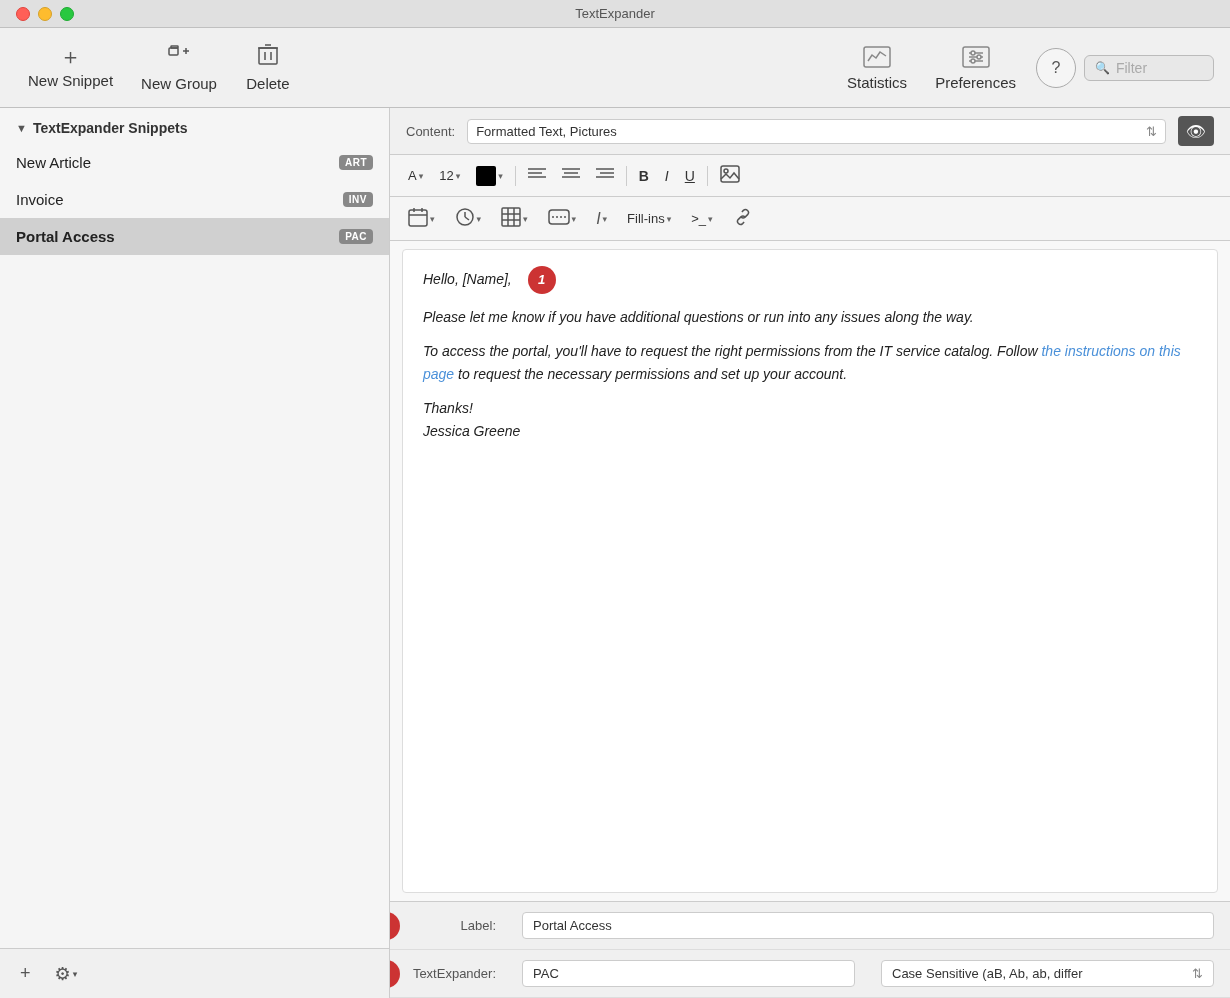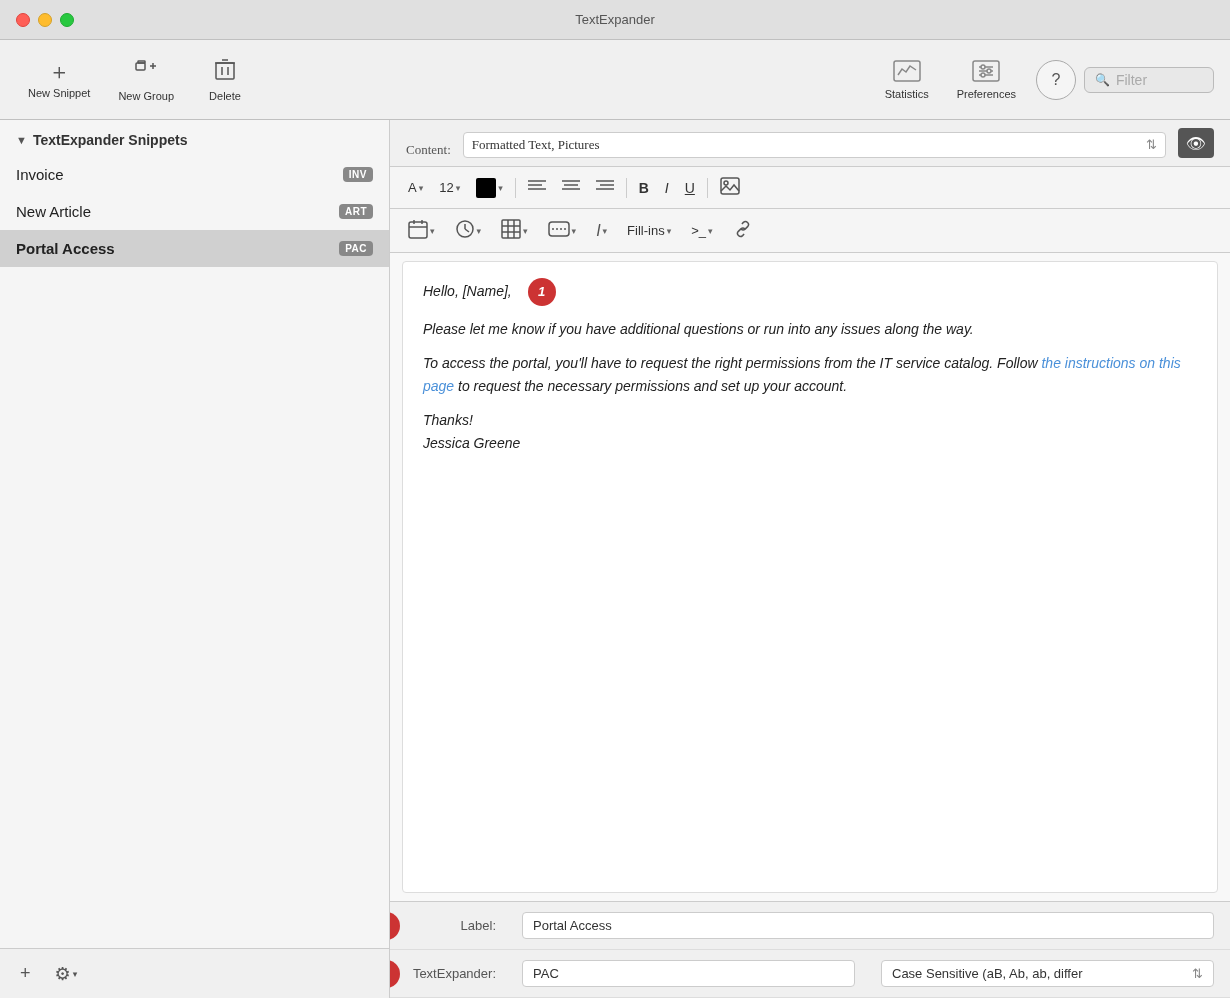--- a/index.html
+++ b/index.html
@@ -13,21 +13,21 @@
       flex-direction: column;
     }
 
     
     .titlebar {
       background: #e0e0e0;
       border-bottom: 1px solid #c0c0c0;
       display: flex;
       align-items: center;
       justify-content: center;
-      height: 40px;
+      height: 28px;
       position: relative;
       flex-shrink: 0;
     }
     .titlebar-controls {
       position: absolute;
       left: 16px;
       display: flex;
       gap: 8px;
     }
     .traffic-light {
@@ -66,21 +66,21 @@
       cursor: pointer;
       border-radius: 6px;
       min-width: 70px;
     }
     .toolbar-btn-icon {
       font-size: 22px;
       color: #555;
       line-height: 1;
     }
     .toolbar-btn-label {
-      font-size: 11px;
+      font-size: 15px;
       color: #333;
       white-space: nowrap;
     }
     .toolbar-separator {
       flex: 1;
     }
     .toolbar-right {
       display: flex;
       align-items: center;
       gap: 4px;
@@ -205,26 +205,25 @@
       flex: 1;
       background: #f8f8f8;
       display: flex;
       flex-direction: column;
       overflow: hidden;
     }
 
     
     .content-meta-bar {
       display: flex;
-      align-items: flex-end;
+      align-items: center;
       padding: 8px 16px;
       border-bottom: 1px solid #ccc;
       background: #f0f0f0;
       gap: 12px;
-      font-family: Liberation Serif, serif;
     }
     .meta-label {
       font-size: 13px;
       color: #555;
       white-space: nowrap;
     }
     .meta-select {
       flex: 1;
       background: white;
       border: 1px solid #ccc;
@@ -473,26 +472,26 @@
 
 <div class="main-area">
 
   <div class="sidebar">
     <div class="sidebar-header">
       <span class="sidebar-header-arrow">▼</span>
       <span>TextExpander Snippets</span>
     </div>
     <div class="sidebar-list">
       <div class="sidebar-item">
+        <span class="sidebar-item-name">New Article</span>
+        <span class="snippet-badge">ART</span>
+      </div>
+      <div class="sidebar-item">
         <span class="sidebar-item-name">Invoice</span>
         <span class="snippet-badge">INV</span>
-      </div>
-      <div class="sidebar-item">
-        <span class="sidebar-item-name">New Article</span>
-        <span class="snippet-badge">ART</span>
       </div>
       <div class="sidebar-item selected">
         <span class="sidebar-item-name">Portal Access</span>
         <span class="snippet-badge">PAC</span>
       </div>
     </div>
     <div class="sidebar-footer">
       <span class="sidebar-footer-btn">+</span>
       <span class="sidebar-footer-btn">⚙ <span style="font-size:9px">▾</span></span>
     </div>

